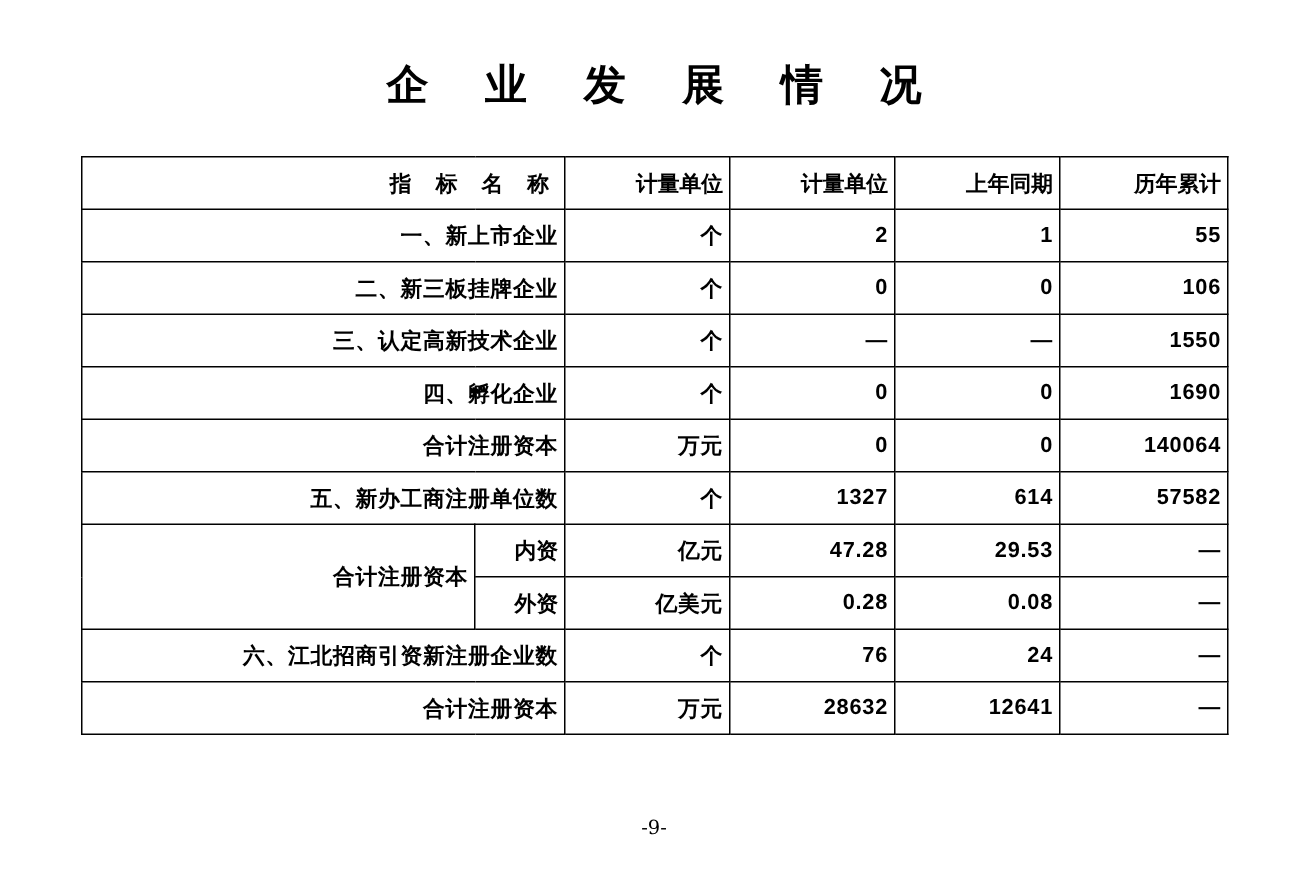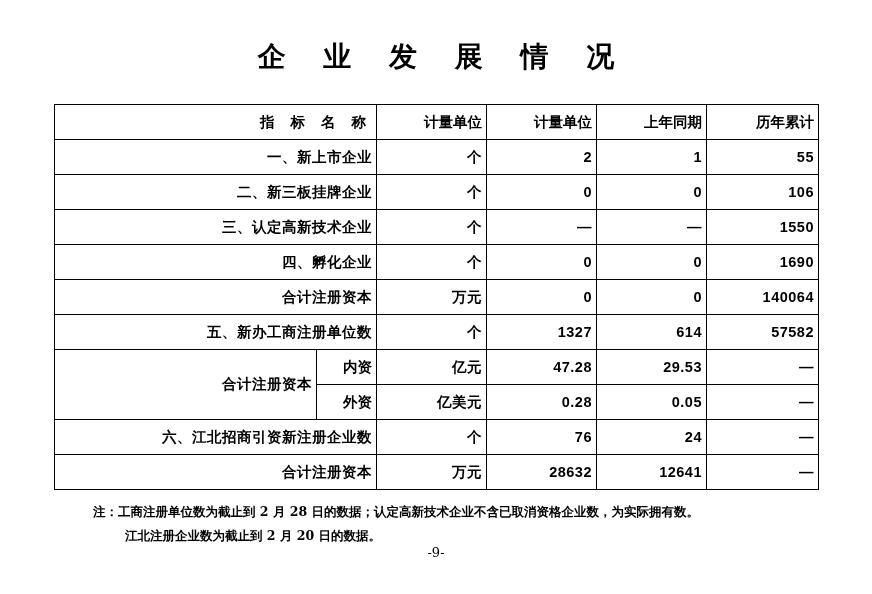--- a/index.html
+++ b/index.html
@@ -182,21 +182,21 @@
           <td class="num">亿元</td>
           <td class="num">47.28</td>
           <td class="num">29.53</td>
           <td class="num">—</td>
         </tr>
 
         <tr>
           <td>外资</td>
           <td class="num">亿美元</td>
           <td class="num">0.28</td>
-          <td class="num">0.05</td>
+          <td class="num">0.08</td>
           <td class="num">—</td>
         </tr>
 
         <tr>
           <td class="rowlabel" colspan="2">六、江北招商引资新注册企业数</td>
           <td class="num">个</td>
           <td class="num">76</td>
           <td class="num">24</td>
           <td class="num">—</td>
         </tr>
@@ -205,20 +205,16 @@
           <td class="rowlabel-indent" colspan="2">合计注册资本</td>
           <td class="num">万元</td>
           <td class="num">28632</td>
           <td class="num">12641</td>
           <td class="num">—</td>
         </tr>
       </tbody>
     </table>
   </div>
 
-  <div class="notes">
-    <div class="note-line-1">注：工商注册单位数为截止到 2 月 28 日的数据；认定高新技术企业不含已取消资格企业数，为实际拥有数。</div>
-    <div class="note-line-2">江北注册企业数为截止到 2 月 20 日的数据。</div>
-  </div>
 
   <div class="pagenum">-9-</div>
 
 </div>
 
 </body></html>

